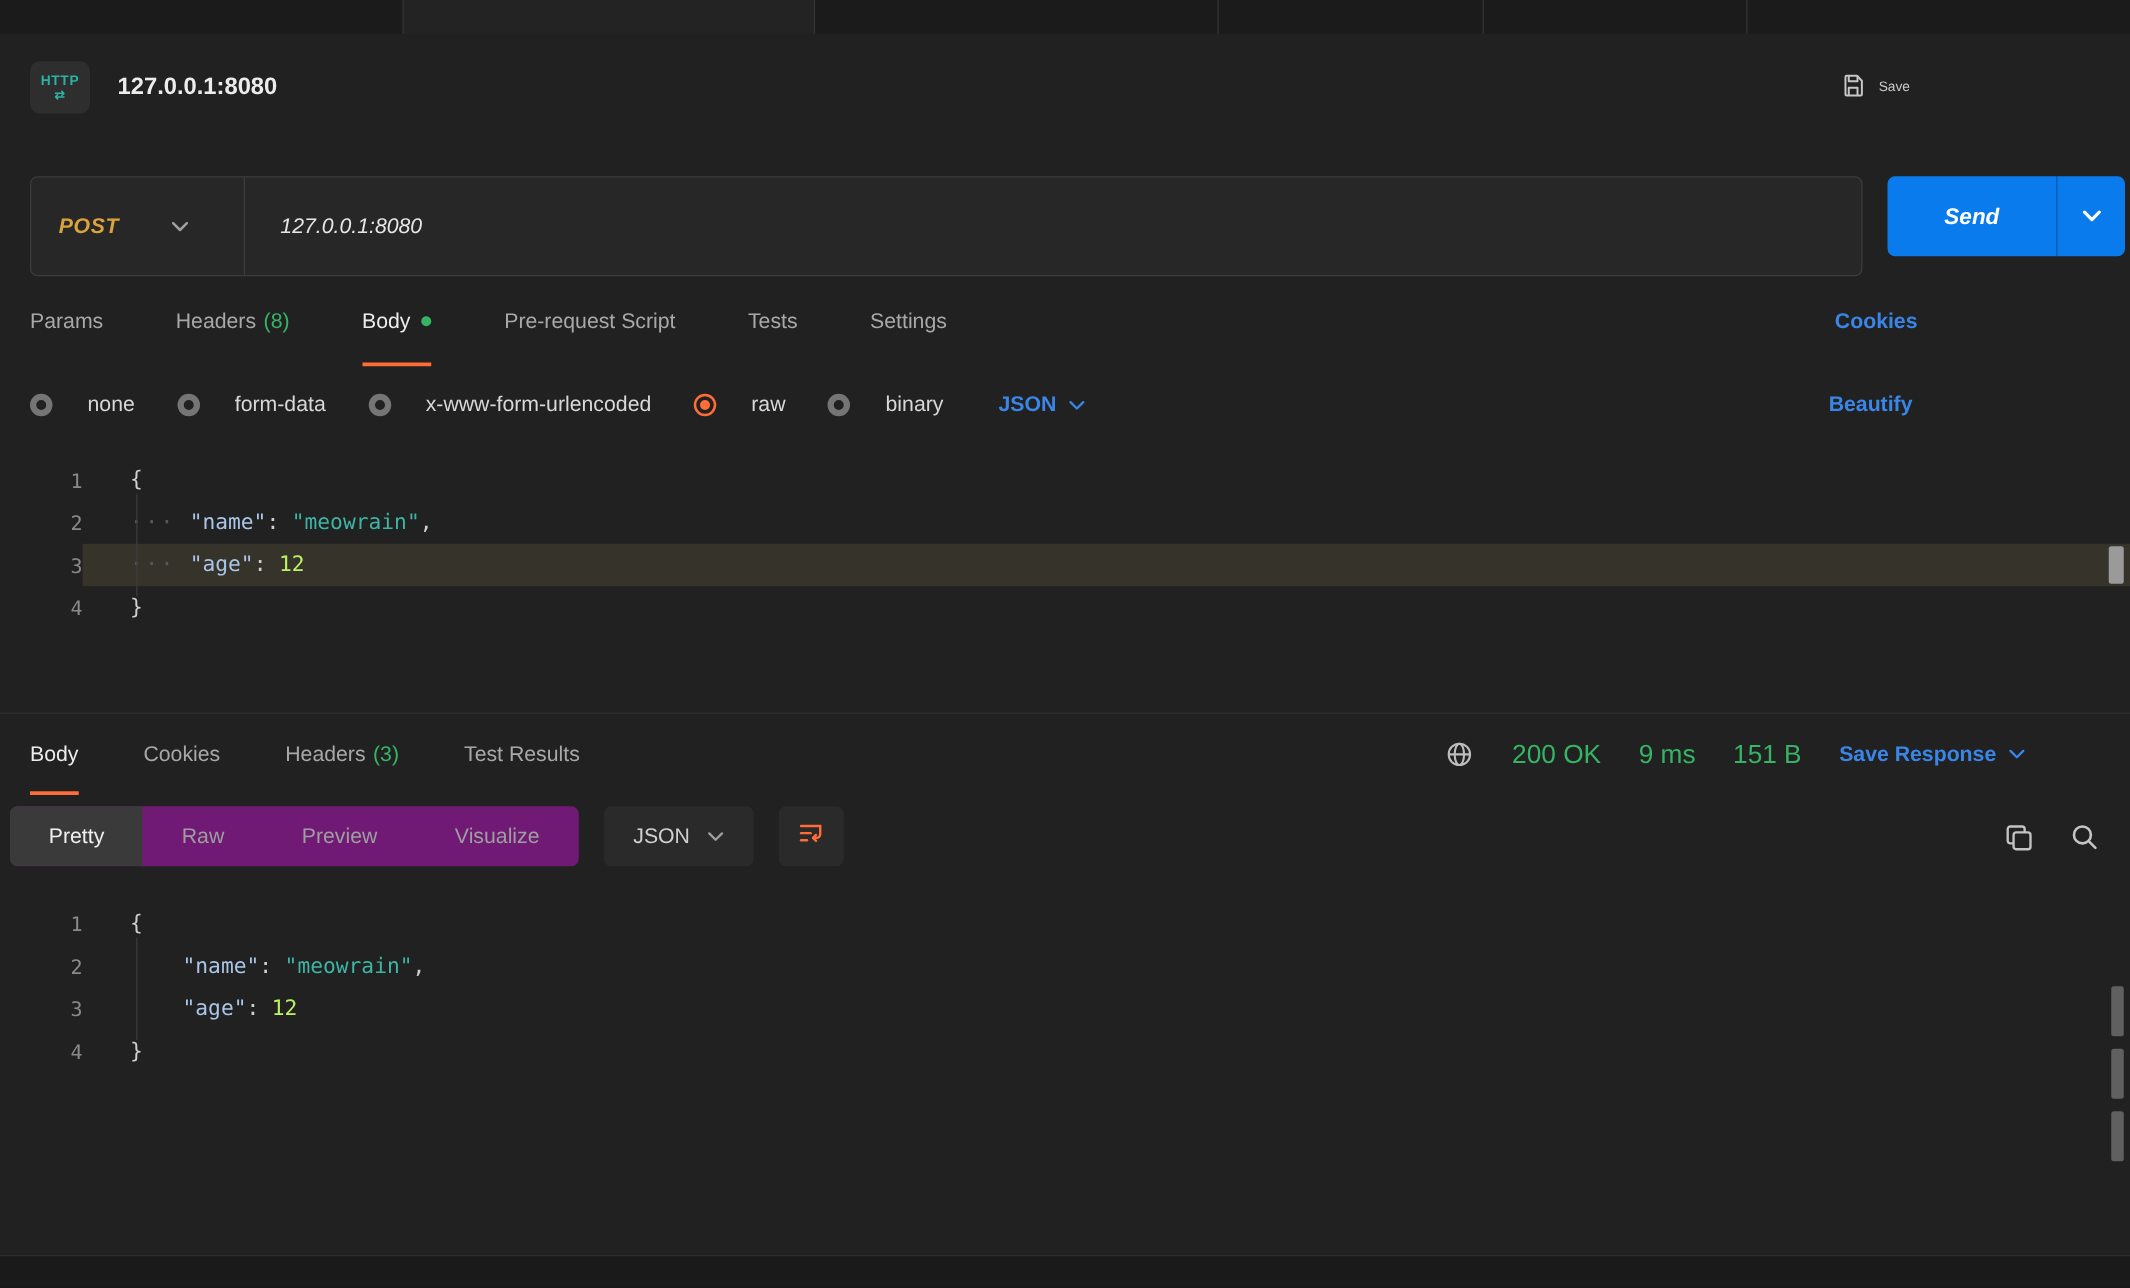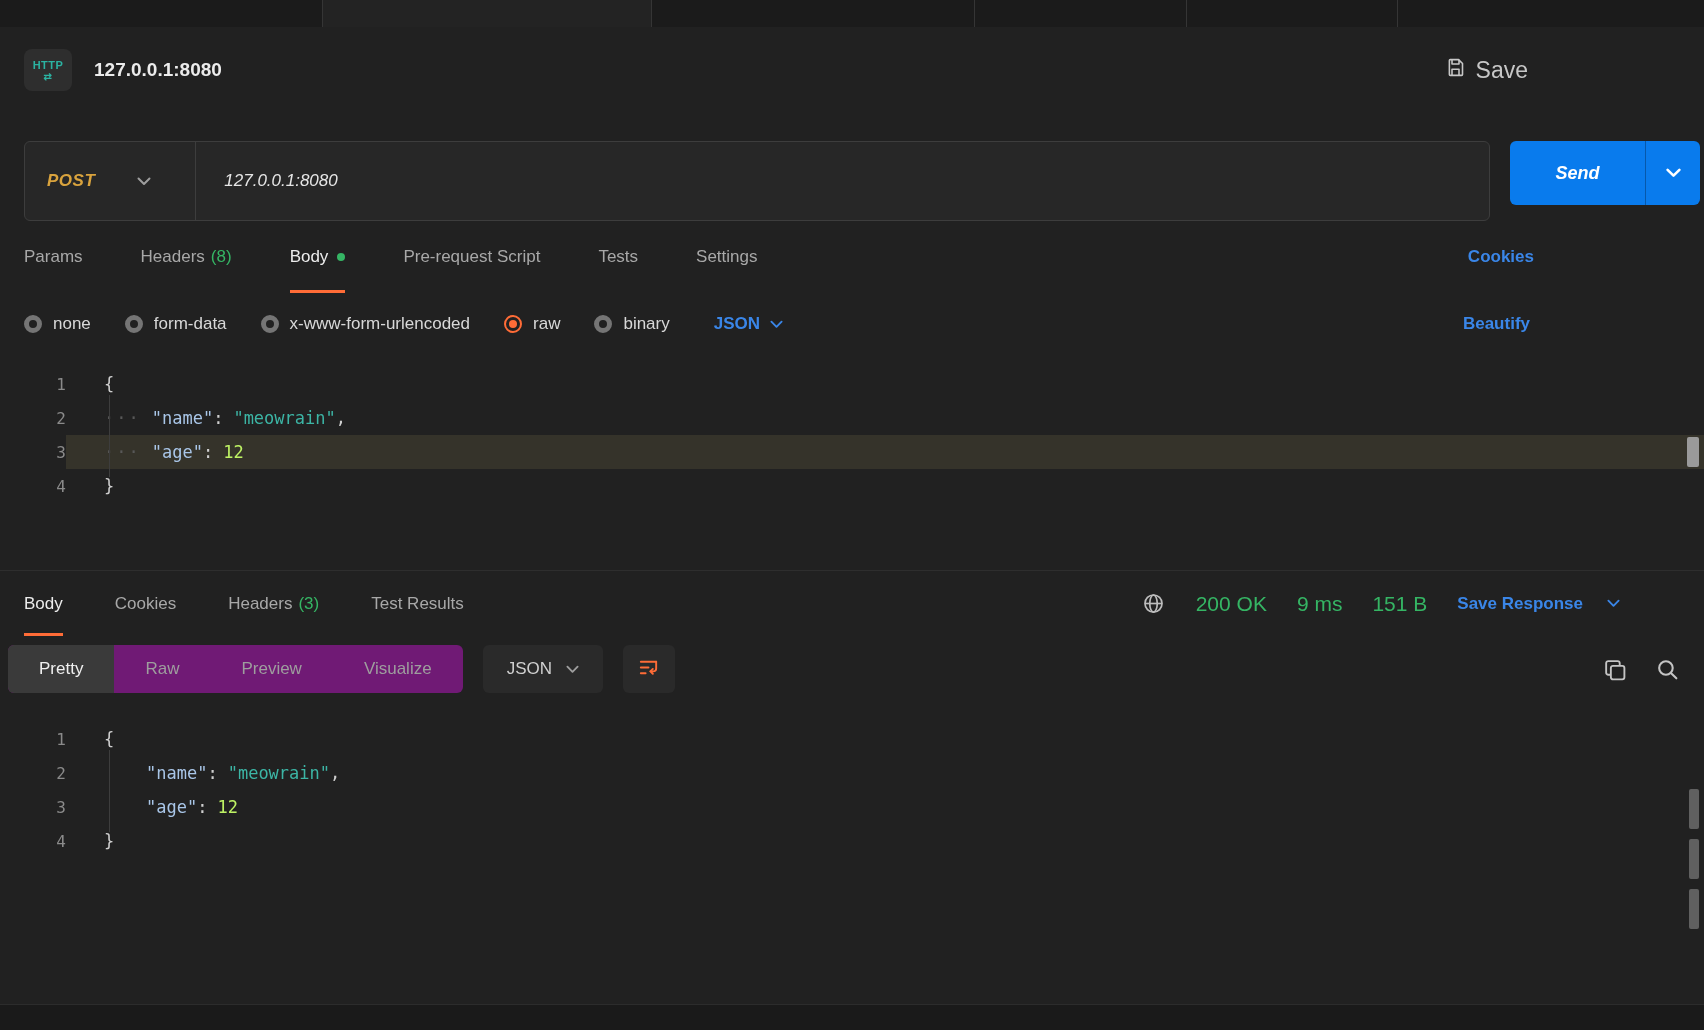--- a/index.html
+++ b/index.html
@@ -15,21 +15,21 @@
   .tabstrip .sep { position:absolute; top:0; bottom:0; width:1px; background:#353535; }
 
   
   .title-row { flex:none; height:86px; display:flex; align-items:center; padding:0 24px; }
   .http-badge { width:48px; height:42px; background:#2e2e2e; border-radius:8px;
                 display:flex; flex-direction:column; align-items:center; justify-content:center;
                 color:#2bb3a2; font-weight:bold; font-size:11px; letter-spacing:.5px; }
   .http-badge::after { content:"⇄"; font-size:10px; line-height:10px; margin-top:1px; color:#2bb3a2; }
   .title-text { margin-left:22px; font-size:19px; font-weight:bold; color:#ececec; }
   .save-btn { margin-left:auto; margin-right:152px; display:flex; align-items:center; gap:10px;
-              color:#c7c7c7; font-size:23px; cursor:pointer; }
+              color:#c7c7c7; font-size:11px; cursor:pointer; }
 
   
   .url-row { flex:none; height:108px; padding:28px 4px 0 24px; display:flex;font-style:italic; }
   .url-bar { flex:1; height:80px; background:#272727; border:1px solid #3d3d3d; border-radius:6px;
              display:flex; align-items:center; margin-right:20px; }
   .method { display:flex; align-items:center; gap:42px; padding:0 44px 0 22px; height:100%; cursor:pointer; }
   .method-label { color:#d9a33d; font-size:17px; font-weight:bold; letter-spacing:.5px; }
   .method-chevron { color:#9e9e9e; display:flex; }
   .url-divider { width:1px; height:100%; background:#3d3d3d; }
   .url-text { padding-left:28px; font-size:17px; color:#e6e6e6; flex:1; }
@@ -45,21 +45,21 @@
   .tab { display:flex; align-items:center; margin-right:58px; font-size:17px; color:#a8a8a8;
          border-bottom:3px solid transparent; padding-top:3px; cursor:pointer; white-space:nowrap; }
   .tab .count { color:#35b564; margin-left:6px; }
   .tab.active { color:#ececec; border-bottom-color:#ff6c37; }
   .tab .dot { width:8px; height:8px; border-radius:50%; background:#35b564; margin-left:9px; }
   .right-link { margin-left:auto; align-self:center; padding-right:146px; color:#3a86e8;
                 font-size:17px; font-weight:600; cursor:pointer; }
 
   
   .mode-row { flex:none; height:62px; display:flex; align-items:center; padding:0 24px; }
-  .mode-opt { display:flex; align-items:center; gap:11px; margin-right:34px; cursor:pointer; }
+  .mode-opt { display:flex; align-items:center; gap:28px; margin-right:34px; cursor:pointer; }
   .radio { width:18px; height:18px; border-radius:50%; border:5px solid #757575; background:transparent; position:relative; }
   .radio.sel { border:2px solid #ff6c37; }
   .radio.sel::after { content:""; position:absolute; left:50%; top:50%; width:8px; height:8px;
                       margin:-4px 0 0 -4px; border-radius:50%; background:#ff6c37; }
   .mode-label { font-size:17px; color:#d8d8d8; }
   .lang-select { display:flex; align-items:center; gap:10px; margin-left:10px; color:#3a86e8;
                  font-size:17px; font-weight:600; cursor:pointer; }
   .beautify { margin-left:auto; padding-right:150px; color:#3a86e8; font-size:17px; font-weight:600; cursor:pointer; }
 
   
@@ -82,21 +82,21 @@
   .resp-editor .bracket-guide { top:48px; height:82px; }
   .scroll-thumb { position:absolute; right:5px; border-radius:2px; background:#9a9a9a; }
   .req-thumb { top:82px; width:12px; height:30px; }
   .resp-thumb { width:10px; height:40px; background:#606060; }
 
   
   .resp-header { flex:none; height:66px; border-top:1px solid #2e2e2e; display:flex; align-items:stretch; padding:0 24px; }
   .resp-header .tab { margin-right:52px; }
   .resp-meta { margin-left:auto; margin-right:60px; display:flex; align-items:center; gap:30px; }
   .meta-green { color:#35b564; font-size:21px;text-align:right; }
-  .save-resp { display:flex; align-items:center; gap:24px; color:#3a86e8; font-size:17px; font-weight:600; cursor:pointer; }
+  .save-resp { display:flex; align-items:center; gap:10px; color:#3a86e8; font-size:17px; font-weight:600; cursor:pointer; }
 
   
   .resp-toolbar { flex:none; height:66px; display:flex; align-items:center; padding:0 24px 0 8px; }
   .view-group { display:flex; background:#701a75; border-radius:6px; overflow:hidden; height:48px; }
   .view-chip { display:flex; align-items:center; padding:0 31px; font-size:17px; color:#9e9e9e; cursor:pointer; }
   .view-chip.active { background:#3a3a3a; color:#f0f0f0; }
   .lang-chip { margin-left:20px; height:48px; background:#2a2a2a; border-radius:6px; display:flex;
                align-items:center; gap:14px; padding:0 24px; font-size:17px; color:#d0d0d0; cursor:pointer; }
   .lang-chip .method-chevron { color:#9e9e9e; }
   .wrap-chip { margin-left:20px; width:52px; height:48px; background:#2a2a2a; border-radius:6px;

